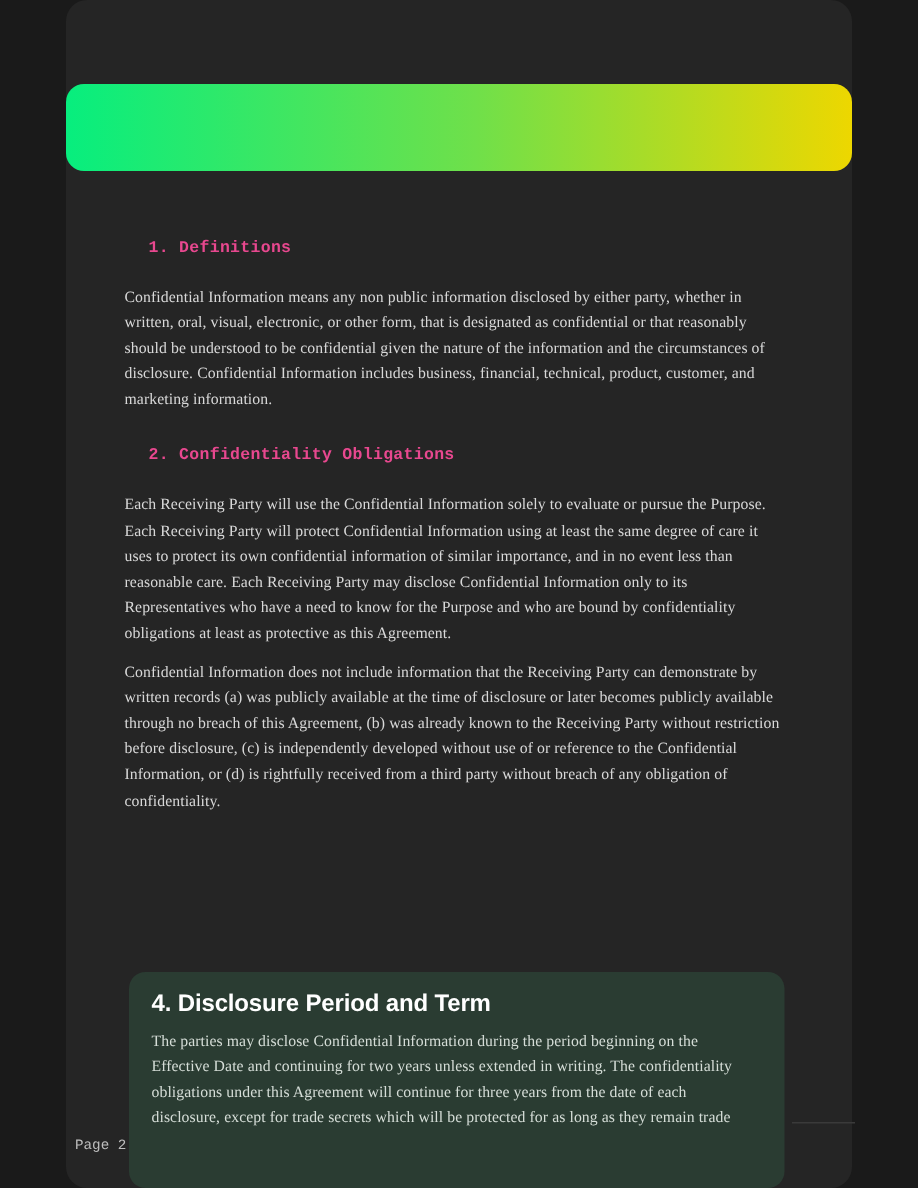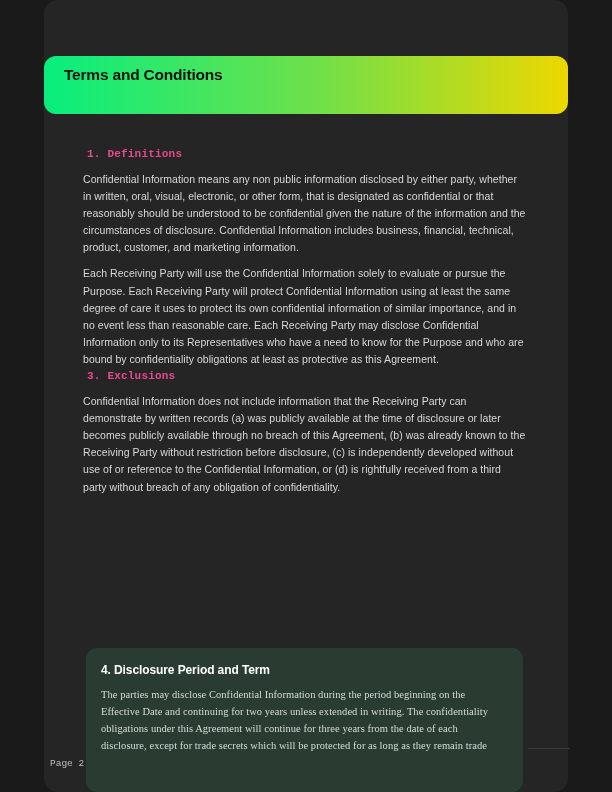--- a/index.html
+++ b/index.html
@@ -66,25 +66,25 @@
     top: 142px;
     width: 443px;
   }
 
   .section-heading {
     font-family: "Liberation Mono", monospace;
     font-size: 11px;
     font-weight: bold;
     color: #e8488f;
     line-height: 16px;
-    margin: 4px;
+    margin: 16px;
     letter-spacing: 0.2px;
   }
   .section-body {
-    font-family: Liberation Sans, sans-serif;
+    font-family: Liberation Serif, serif;
     font-size: 10.5px;
     color: #d8d8d8;
     line-height: 17.1px;
     margin: 9px 0 0 0;
     letter-spacing: 0.05px;
     text-align: left;
   }
   .gap-before {
     margin-top: 21px;
   }
@@ -102,21 +102,21 @@
     background: #2a3c32;
     border-radius: 11px;
     box-sizing: border-box;
     padding: 14px 18px 16px 15px;
     z-index: 5;
     overflow: hidden;
   }
   .callout-heading {
     margin: 0;
     font-family: "Liberation Sans", sans-serif;
-    font-size: 12px;
+    font-size: 16px;
     font-weight: bold;
     color: #ffffff;
     line-height: 16px;
     letter-spacing: -0.1px;
   }
   .callout-body {
     margin: 8px 0 0 0;
     font-family: Liberation Serif, serif;
     font-size: 10.5px;
     color: #d5ddd7;
@@ -157,31 +157,30 @@
 <body>
 
 <div class="page"></div>
 
 <div class="footer">
   <div class="footer-page-label">Page 2 of 5</div>
   <div class="footer-rule"></div>
 </div>
 
 <div class="doc-header">
-  <h1 class="doc-title">Terms and Conditions</h1>
 </div>
 
 <div class="content">
 
   <h2 class="section-heading">1. Definitions</h2>
   <p class="section-body">Confidential Information means any non public information disclosed by either party, whether in written, oral, visual, electronic, or other form, that is designated as confidential or that reasonably should be understood to be confidential given the nature of the information and the circumstances of disclosure. Confidential Information includes business, financial, technical, product, customer, and marketing information.</p>
 
+  <h2 class="section-heading gap-before">2. Confidentiality Obligations</h2>
   <p class="section-body">Each Receiving Party will use the Confidential Information solely to evaluate or pursue the Purpose. Each Receiving Party will protect Confidential Information using at least the same degree of care it uses to protect its own confidential information of similar importance, and in no event less than reasonable care. Each Receiving Party may disclose Confidential Information only to its Representatives who have a need to know for the Purpose and who are bound by confidentiality obligations at least as protective as this Agreement.</p>
 
-  <h2 class="section-heading gap-tight">3. Exclusions</h2>
   <p class="section-body">Confidential Information does not include information that the Receiving Party can demonstrate by written records (a) was publicly available at the time of disclosure or later becomes publicly available through no breach of this Agreement, (b) was already known to the Receiving Party without restriction before disclosure, (c) is independently developed without use of or reference to the Confidential Information, or (d) is rightfully received from a third party without breach of any obligation of confidentiality.</p>
 
 </div>
 
 <div class="callout">
   <h3 class="callout-heading">4. Disclosure Period and Term</h3>
   <p class="callout-body">The parties may disclose Confidential Information during the period beginning on the Effective Date and continuing for two years unless extended in writing. The confidentiality obligations under this Agreement will continue for three years from the date of each disclosure, except for trade secrets which will be protected for as long as they remain trade</p>
 </div>
 
 </body></html>

